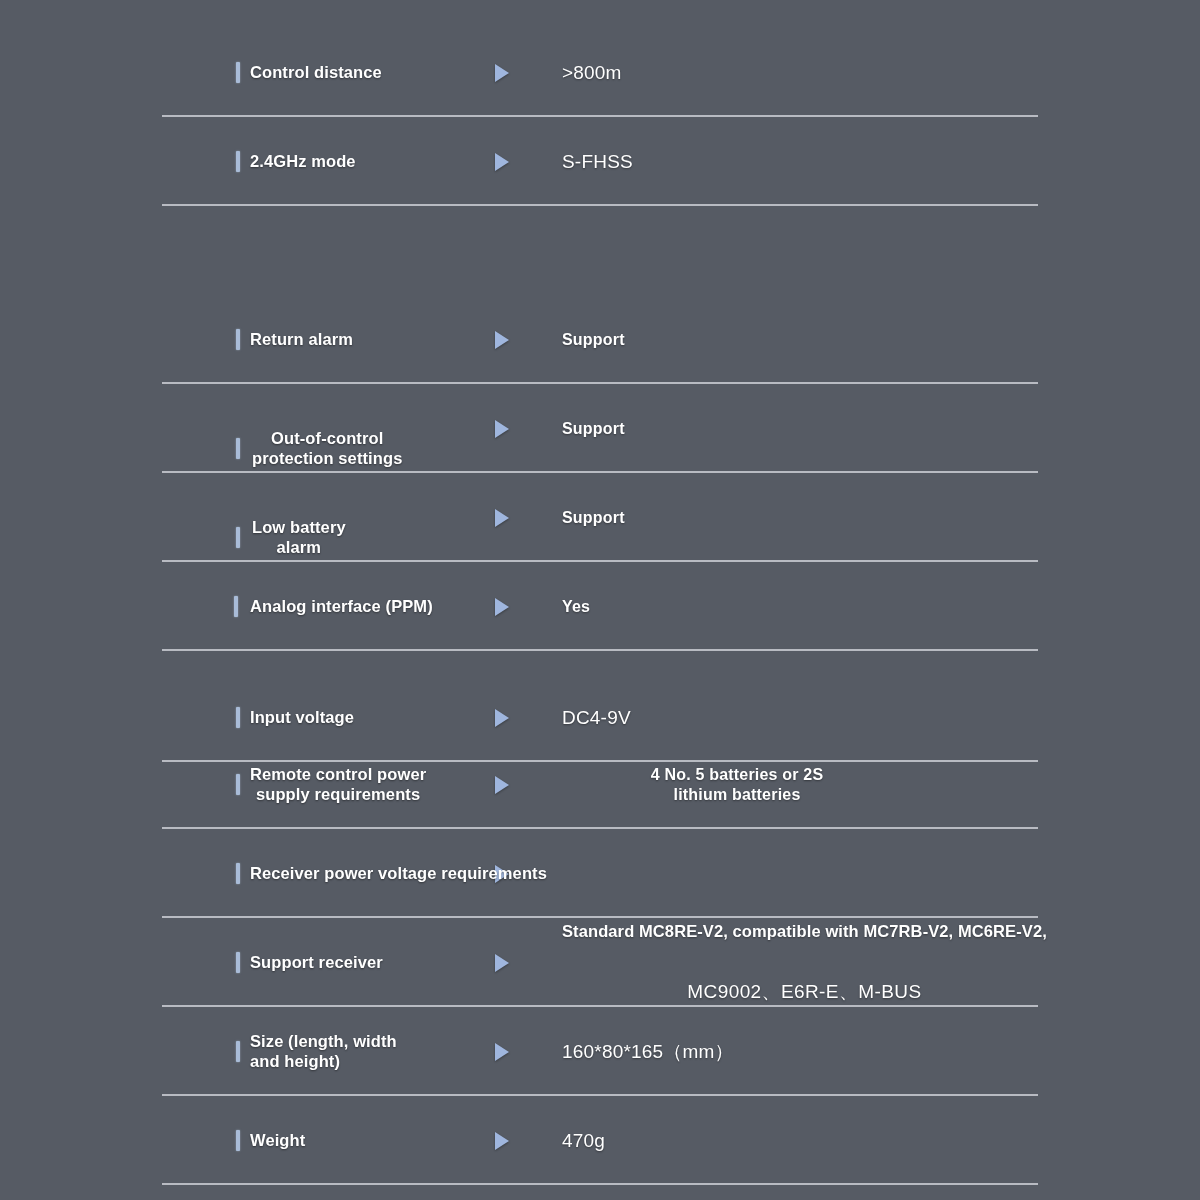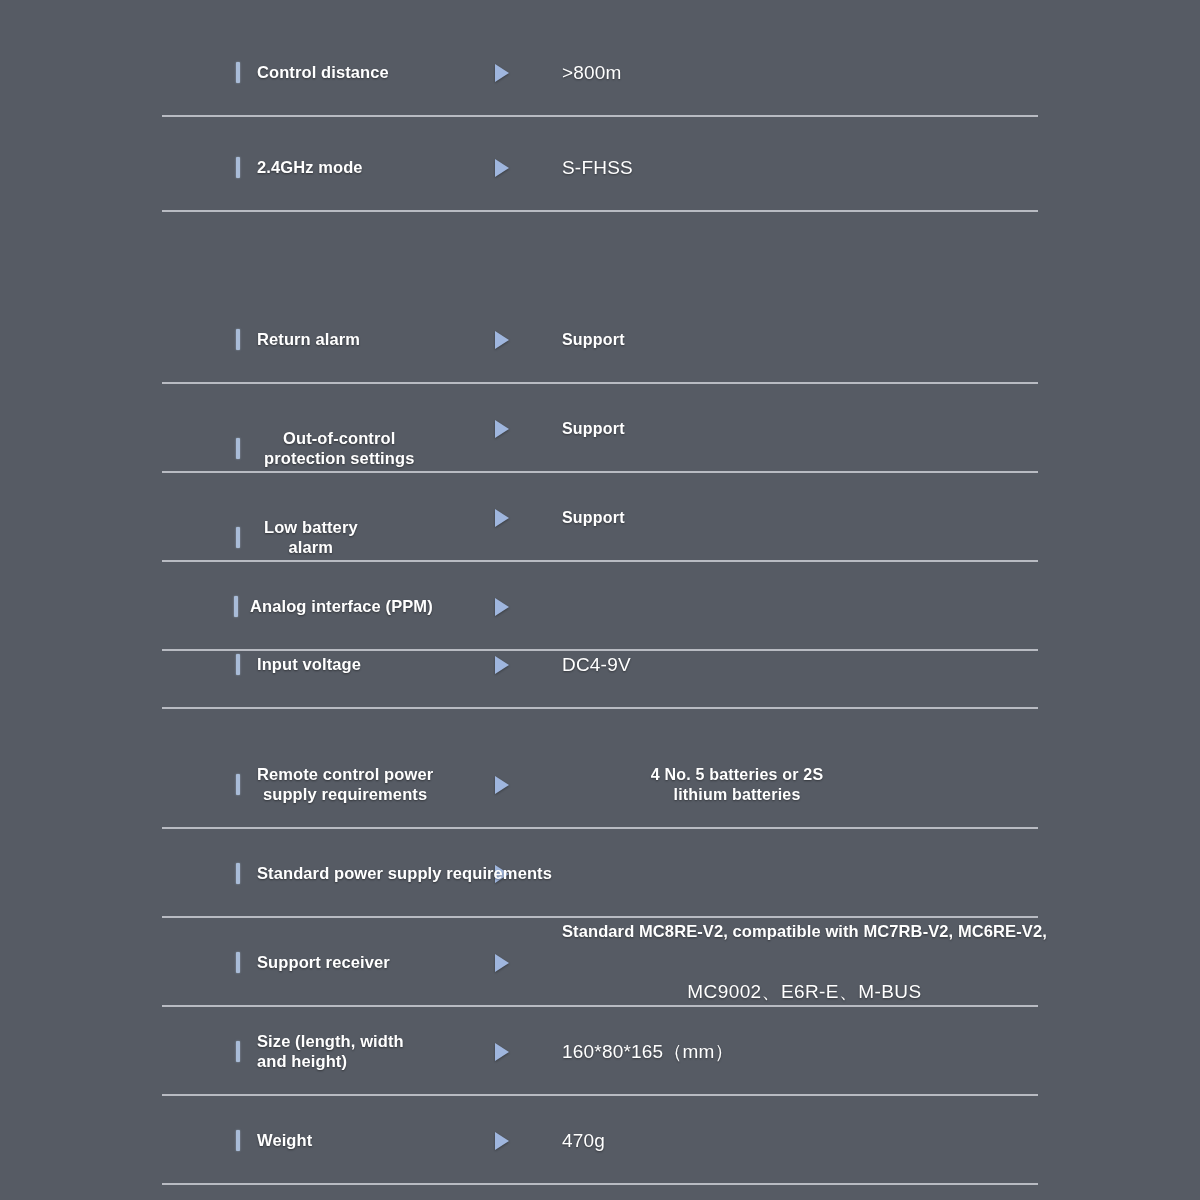--- a/index.html
+++ b/index.html
@@ -50,21 +50,21 @@
     align-items: center;
   }
 
   .label-cell {
     left: 74px;
     width: 300px;
   }
   .label-wrap {
     display: flex;
     align-items: center;
-    gap: 17px;
+    gap: 10px;
   }
 
   .accent-bar {
     flex: 0 0 auto;
     width: 4px;
     height: 21px;
     background: #a9bcd8;
     border-radius: 1px;
     box-shadow: 0 0 2px rgba(200, 215, 240, .55);
   }
@@ -75,21 +75,21 @@
     font-weight: 700;
     line-height: 1.18;
     letter-spacing: .1px;
     white-space: pre-line;
     text-shadow: 0 1px 2px rgba(0, 0, 0, .45);
   }
   .label-text.center { text-align: center; }
   .label-text.left   { text-align: left; }
 
   
-  .label-cell.indent .label-wrap { gap: 24px; margin-top: 40px; }
+  .label-cell.indent .label-wrap { gap: 12px; margin-top: 40px; }
 
   .arrow-cell {
     left: 310px;
     width: 60px;
     justify-content: center;
   }
   .arrow-glyph {
     width: 0;
     height: 0;
     border-top: 9px solid transparent;
@@ -151,21 +151,21 @@
       </div>
     </div>
     <div class="cell arrow-cell">
       <span class="arrow-glyph"></span>
     </div>
     <div class="cell value-cell">
       <span class="value-text">&gt;800m</span>
     </div>
   </div>
 
-  <div class="spec-row" style="top:123px">
+  <div class="spec-row" style="top:117px">
     <div class="cell label-cell">
       <div class="label-wrap">
         <span class="accent-bar"></span>
         <span class="label-text left">2.4GHz mode</span>
       </div>
     </div>
     <div class="cell arrow-cell">
       <span class="arrow-glyph"></span>
     </div>
     <div class="cell value-cell">
@@ -224,23 +224,26 @@
   <div class="spec-row" style="top:562px">
     <div class="cell label-cell" style="left:72px">
       <div class="label-wrap" style="gap:12px">
         <span class="accent-bar"></span>
         <span class="label-text left">Analog interface (PPM)</span>
       </div>
     </div>
     <div class="cell arrow-cell">
       <span class="arrow-glyph"></span>
     </div>
-  </div>
-
-  <div class="spec-row" style="top:620px">
+    <div class="cell value-cell">
+      <span class="value-text bold">Yes</span>
+    </div>
+  </div>
+
+  <div class="spec-row" style="top:673px">
     <div class="cell label-cell">
       <div class="label-wrap">
         <span class="accent-bar"></span>
         <span class="label-text left">Input voltage</span>
       </div>
     </div>
     <div class="cell arrow-cell">
       <span class="arrow-glyph"></span>
     </div>
     <div class="cell value-cell">
@@ -262,21 +265,21 @@
     <div class="cell value-cell" style="left:410px;width:330px;justify-content:center">
       <span class="value-text bold center">4 No. 5 batteries or 2S
 lithium batteries</span>
     </div>
   </div>
 
   <div class="spec-row" style="top:829px">
     <div class="cell label-cell overlap">
       <div class="label-wrap">
         <span class="accent-bar"></span>
-        <span class="label-text left">Standard power supply requirements</span>
+        <span class="label-text left">Receiver power voltage requirements</span>
       </div>
     </div>
     <div class="cell arrow-cell occluded">
       <span class="arrow-glyph"></span>
     </div>
   </div>
 
   <div class="spec-row" style="top:918px">
     <div class="cell label-cell">
       <div class="label-wrap">

